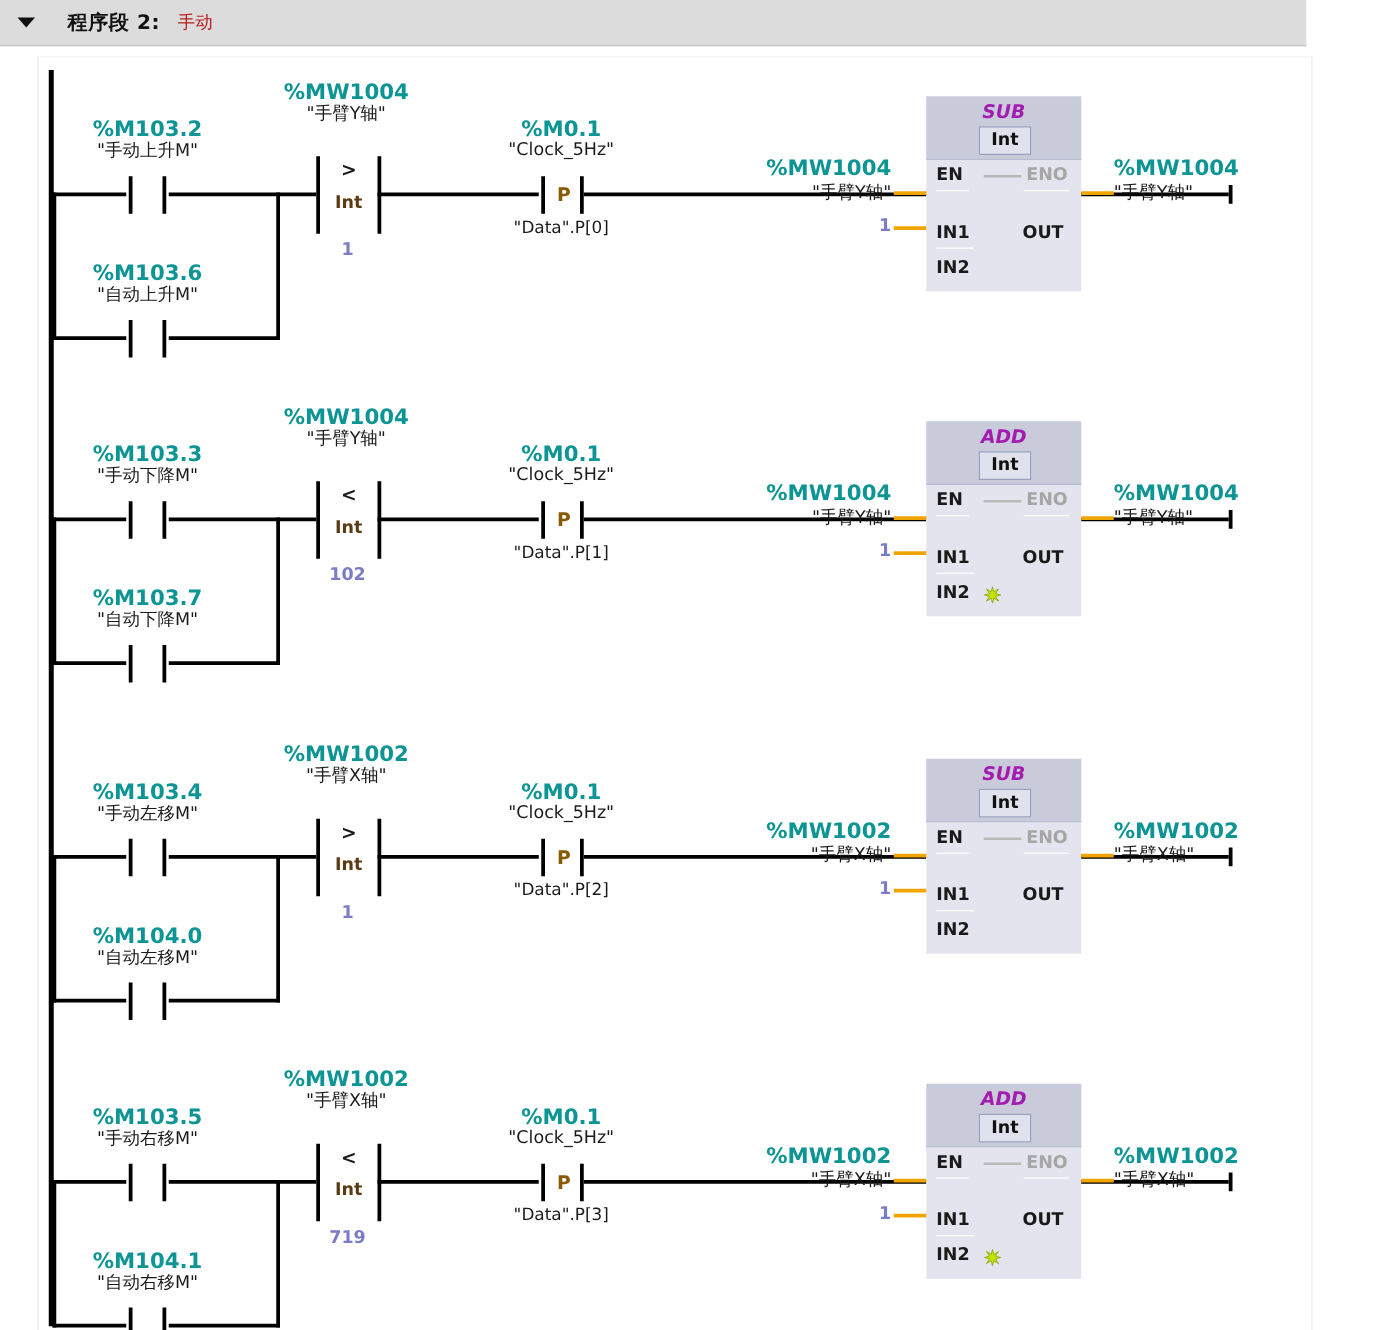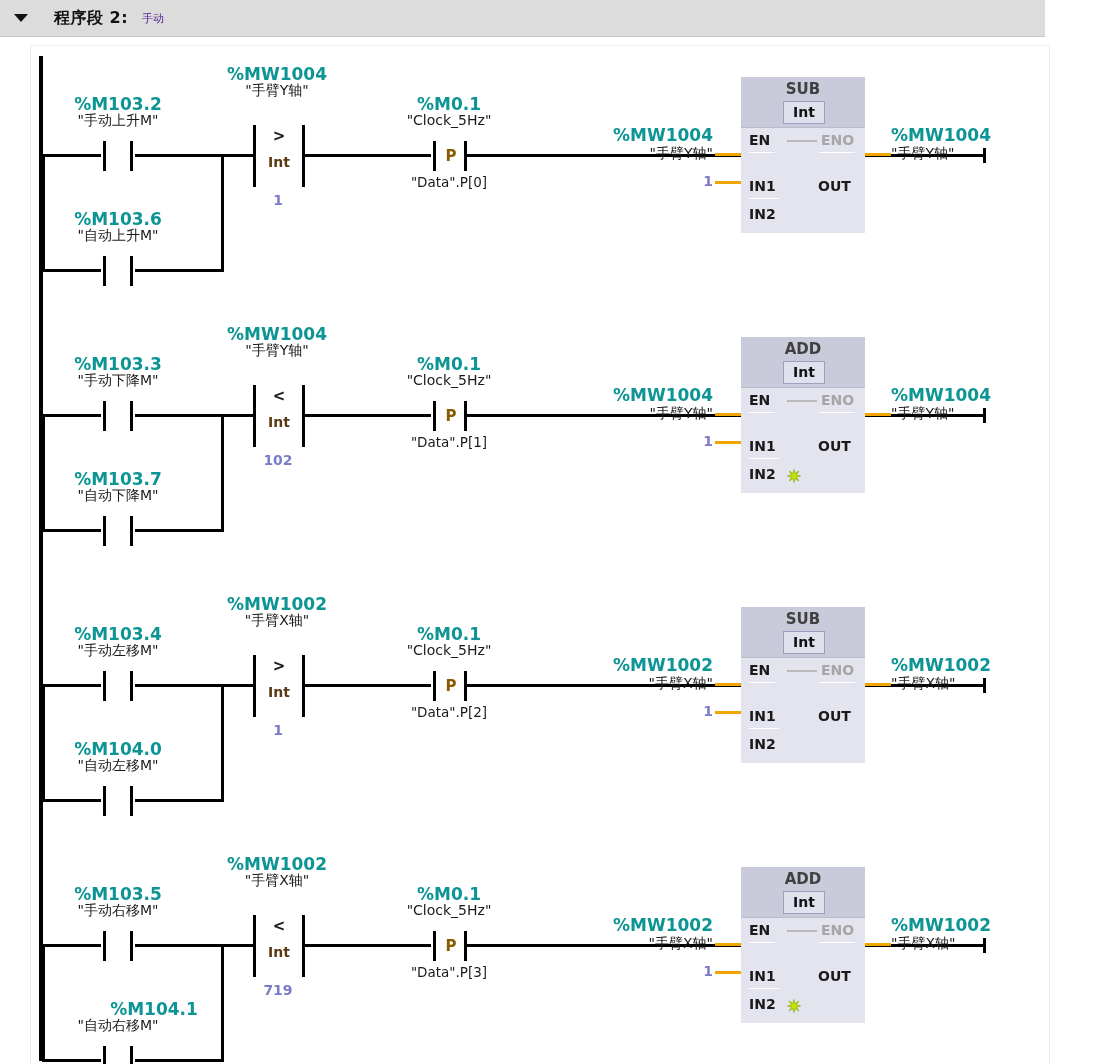--- a/index.html
+++ b/index.html
@@ -24,21 +24,21 @@
   }
   #collapse-tri .tri{
     width:0;height:0;border-left:7px solid transparent;border-right:7px solid transparent;
     border-top:8px solid #111;
   }
   #network-title{
     margin-left:22px;font-size:16px;font-weight:bold;color:#111;letter-spacing:.5px;
     white-space:nowrap;
   }
   #network-comment{
-    margin-left:14px;font-size:11px;color:#4c1d95;white-space:nowrap;
+    margin-left:14px;font-size:14px;color:#b91c1c;white-space:nowrap;
   }
 
   
   #ladder-panel{
     position:absolute;left:30px;top:45px;width:1018px;height:1019px;
     background:#ffffff;
     border-left:1px solid #e8e8e8;
     border-top:1px solid #f2f2f2;
     border-right:1px solid #ececec;
   }
@@ -100,21 +100,21 @@
   }
 
   
   .fb{position:absolute;width:124px;}
   .fb .head{
     height:50px;background:#c9cbdb;border-bottom:1px solid #b9bccf;
     position:relative;
   }
   .fb .head .nm{
     position:absolute;left:0;top:3px;width:124px;text-align:center;
-    font-size:15px;font-weight:bold;color:#404040;
+    font-size:15px;font-weight:bold;color:#a21caf;font-style:italic;
   }
   .fb .head .ty{
     position:absolute;left:42px;top:24px;width:40px;height:21px;
     background:#dfe1ec;border:1px solid #9aa0bd;
     font-size:14px;font-weight:bold;color:#111;text-align:center;line-height:21px;
   }
   .fb .body{
     background:#e3e4ed;height:105px;position:relative;
   }
   .fb .pin{
@@ -360,21 +360,21 @@
         <div class="w wv" style="left:11px;top:100px;height:118px;"></div>
         <div class="w wh" style="left:11px;top:215px;width:59px;"></div>
         <div class="w wh" style="left:104px;top:215px;width:89px;"></div>
         <div class="w wv" style="left:190px;top:100px;height:118px;"></div>
         <div class="addr" style="left:8px;top:40px;width:158px;">%M103.5</div>
         <div class="sym" style="left:8px;top:58px;width:158px;">"手动右移M"</div>
         <div class="contact" style="left:70px;top:87px;">
           <div class="bar l"></div>
           <div class="bar r"></div>
         </div>
-        <div class="addr" style="left:8px;top:155px;width:158px;margin-left:36px;">%M104.1</div>
+        <div class="addr" style="left:8px;top:155px;width:158px;">%M104.1</div>
         <div class="sym" style="left:8px;top:173px;width:158px;">"自动右移M"</div>
         <div class="contact" style="left:70px;top:202px;">
           <div class="bar l"></div>
           <div class="bar r"></div>
         </div>
         <div class="addr" style="left:156px;top:10px;width:180px;">%MW1002</div>
         <div class="sym" style="left:156px;top:28px;width:180px;">"手臂X轴"</div>
         <div class="cmp" style="left:222px;top:71px;">
           <div class="bar l"></div>
           <div class="bar r"></div>

